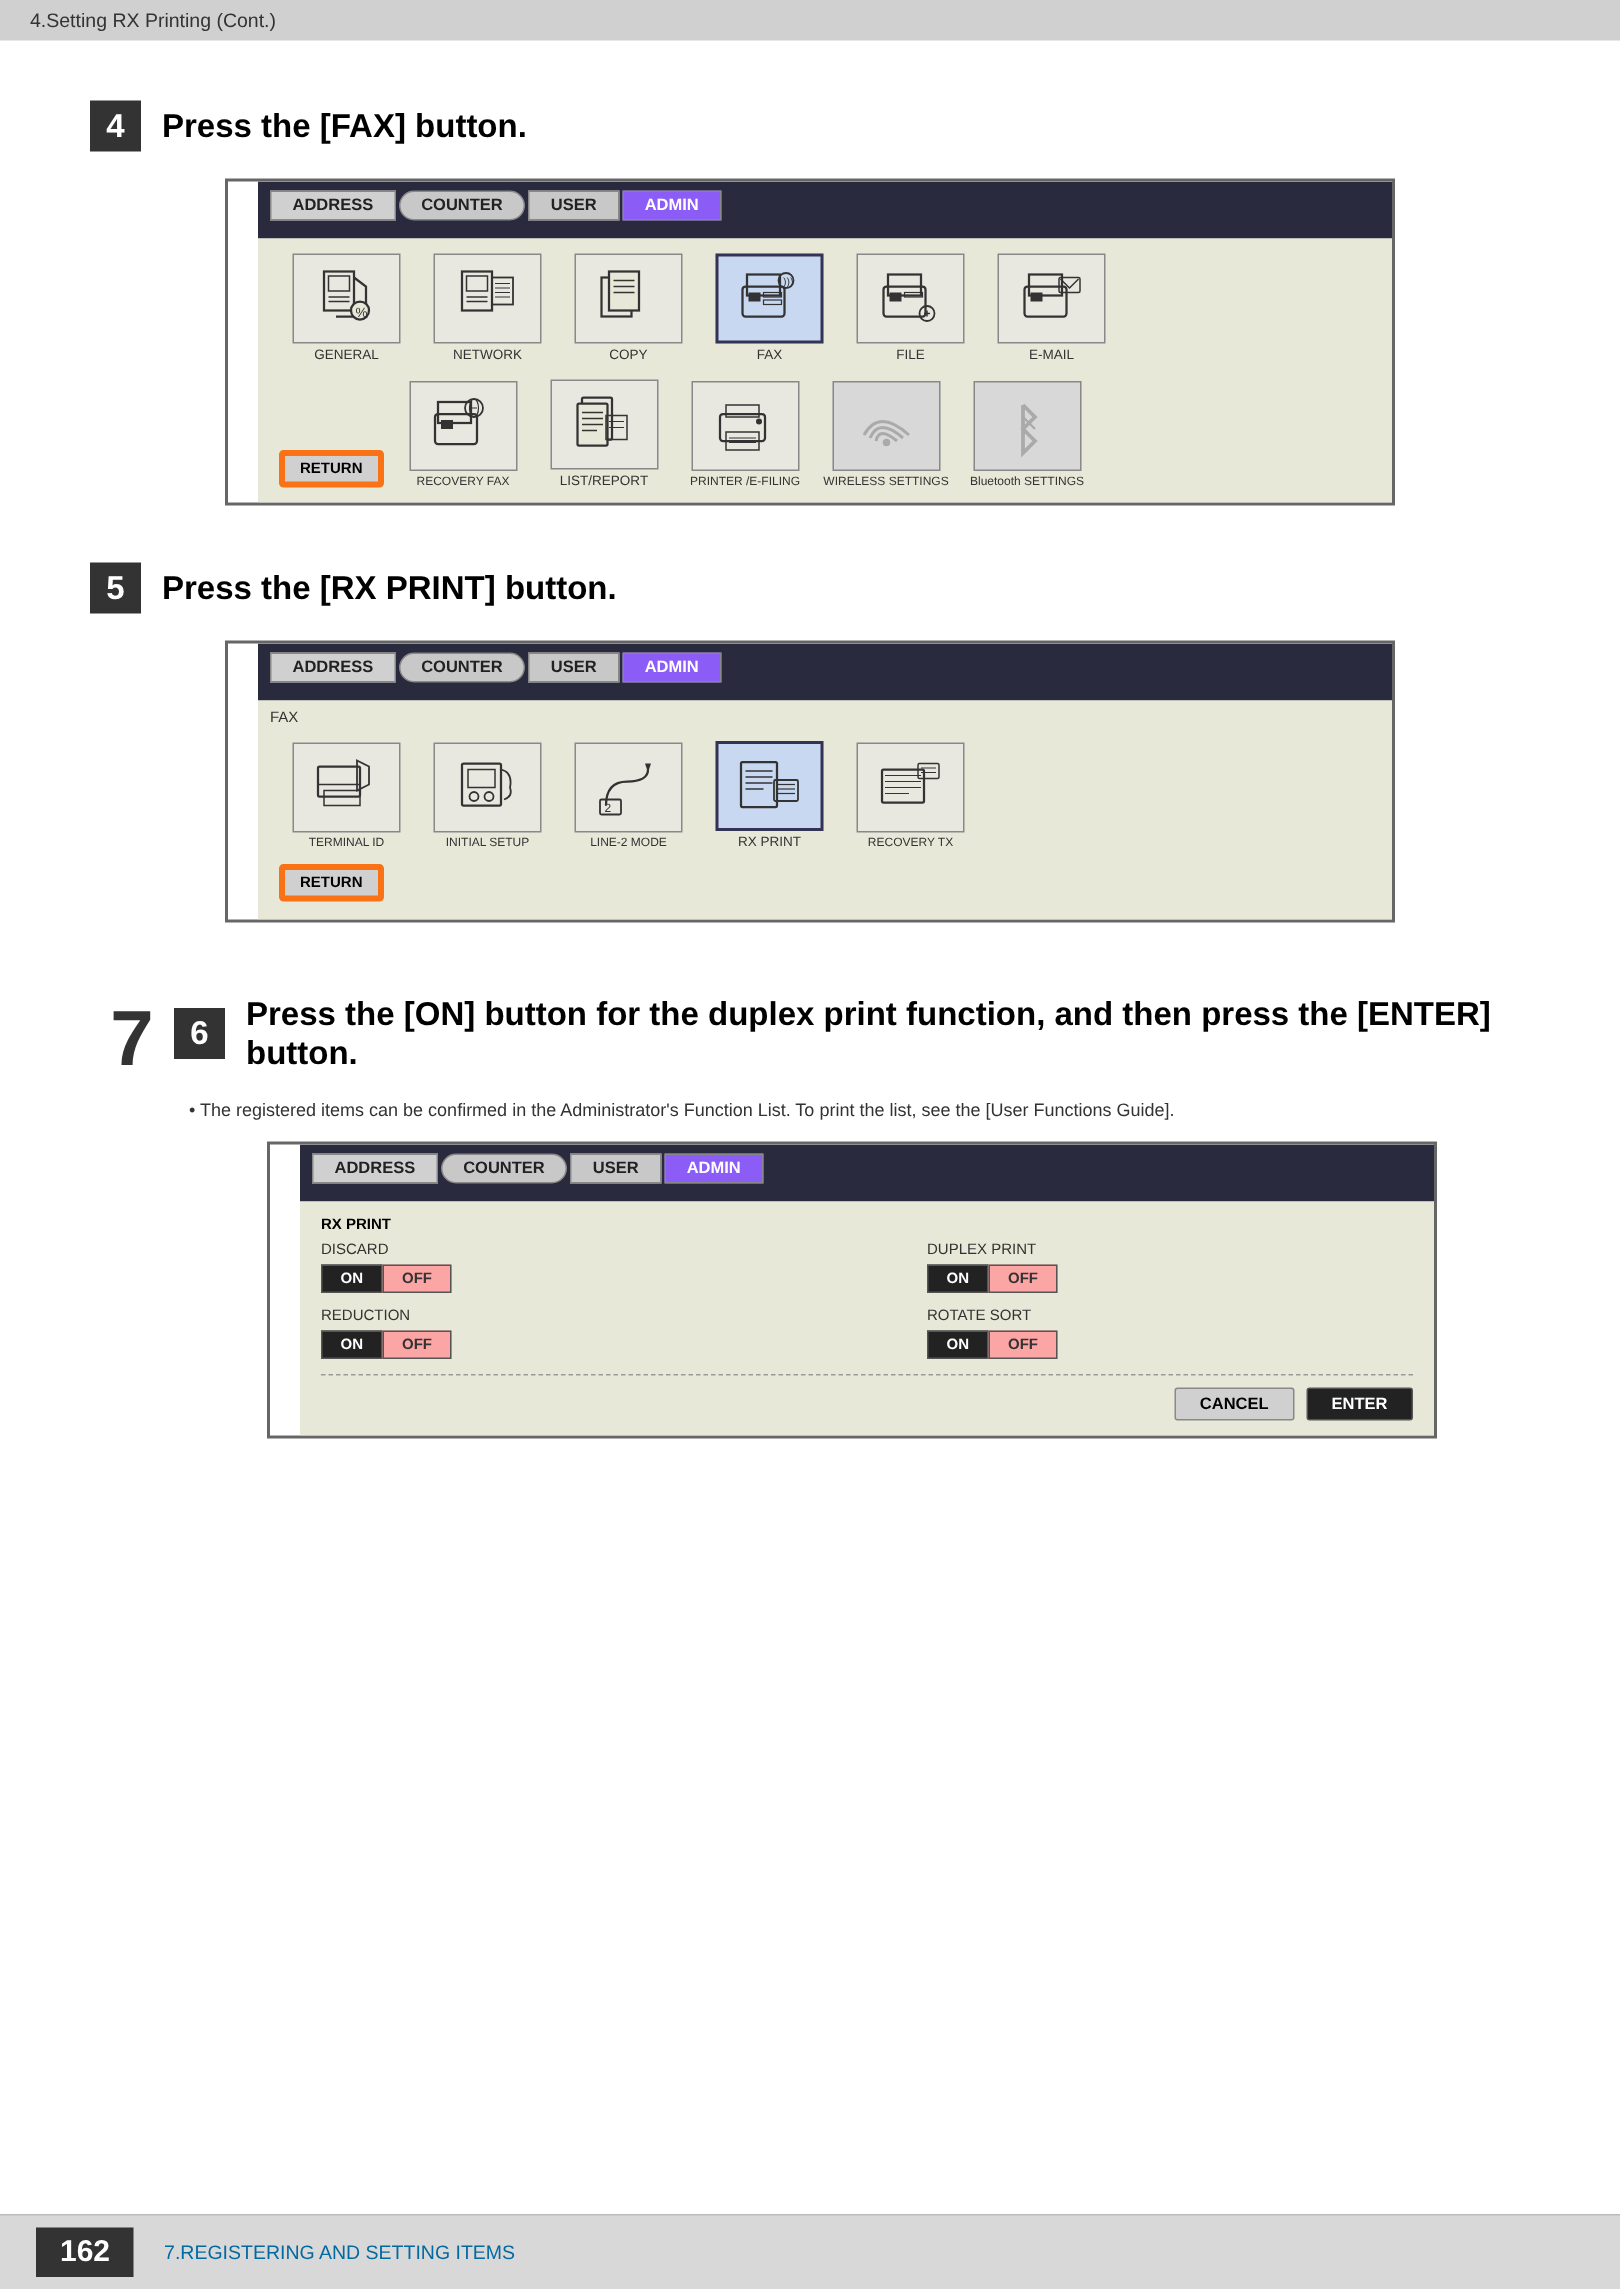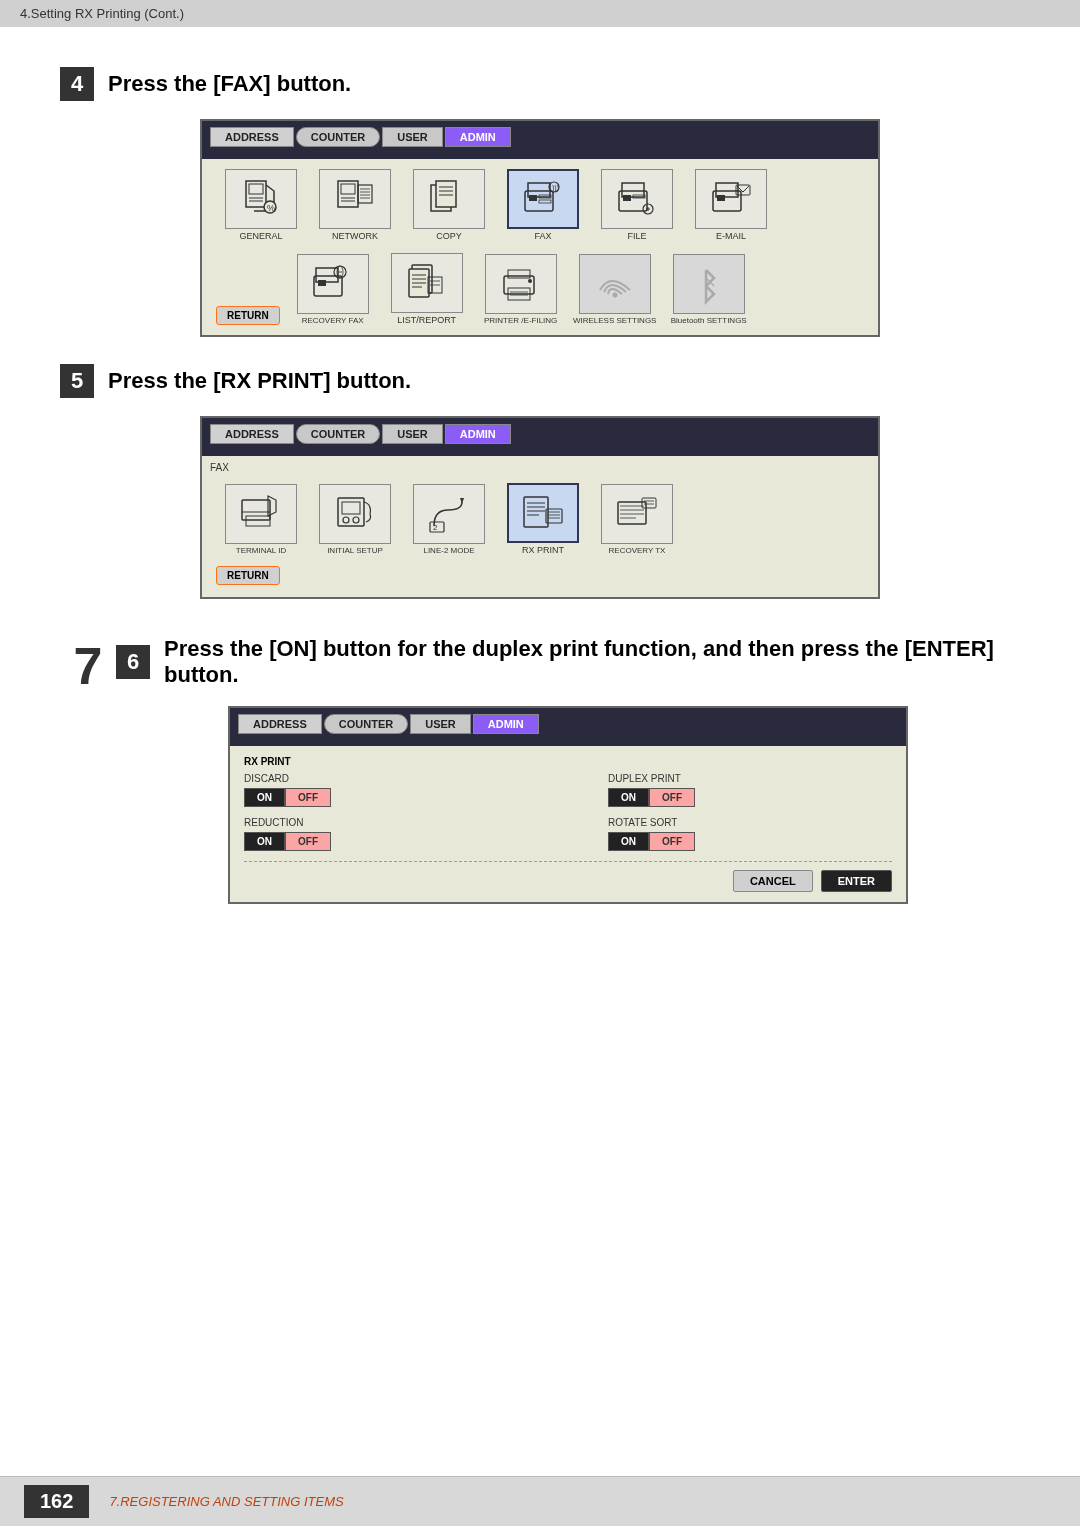--- a/index.html
+++ b/index.html
@@ -93,21 +93,21 @@
 
     
     .icon-svg {
       width: 46px;
       height: 44px;
     }
 
     
     .return-btn {
       background: #d0d0d0;
-      border: 1px solid #f97316;
+      border: 4px solid #f97316;
       padding: 3px 10px;
       font-size: 10px;
       font-weight: bold;
       color: #000;
       border-radius: 3px;
       display: inline-block;
     }
 
     
     .icon-row {
@@ -187,24 +187,25 @@
       font-size: 12px;
       color: #333;
       margin: 10px 0 14px 0;
       padding-left: 10px;
     }
     .note-text::before {
       content: '• ';
     }
 
     .panel-container {
-      width: 680px;
-      margin: 0 auto 27px auto;
+      width: 780px;
+      margin: 0 auto 38px auto;
       border: 2px solid #666;
       overflow: hidden;
+      padding-left: 20px;
     }
 
     .panel-dark-header {
       background: #2a2a3e;
       padding: 6px 8px;
     }
 
     .panel-light-body {
       background: #e8e8d8;
       padding: 6px 8px;
@@ -517,20 +518,21 @@
   </div>
 
   <div class="outer-wrapper">
     <div class="side-num">7</div>
     <div class="right-col">
       <div class="step-header">
         <div class="step-number">6</div>
         <div class="step-title">Press the [ON] button for the duplex print function, and then press the [ENTER] button.</div>
       </div>
 
+      <p class="note-text">The registered items can be confirmed in the Administrator's Function List. To print the list, see the [User Functions Guide].</p>
 
       <div class="panel-container">
         <div class="panel-dark-header">
           <div class="tab-bar" style="background:transparent; padding:0;">
             <div class="tab tab-address">ADDRESS</div>
             <div class="tab tab-counter">COUNTER</div>
             <div class="tab tab-user">USER</div>
             <div class="tab tab-admin">ADMIN</div>
           </div>
         </div>
@@ -578,14 +580,14 @@
           </div>
         </div>
       </div>
     </div>
   </div>
 
 </div>
 
 <div style="position:fixed; bottom:0; left:0; width:1080px; background:#d8d8d8; display:flex; align-items:center; padding:8px 24px; border-top:1px solid #bbb;">
   <div style="background:#333; color:#fff; font-size:20px; font-weight:bold; padding:5px 16px; margin-right:20px;">162</div>
-  <div style="font-size:13px; color:#c2410c;font-style:italic;">7.REGISTERING AND SETTING ITEMS</div>
+  <div style="font-size:13px; color:#0369a1;">7.REGISTERING AND SETTING ITEMS</div>
 </div>
 
 </body></html>

